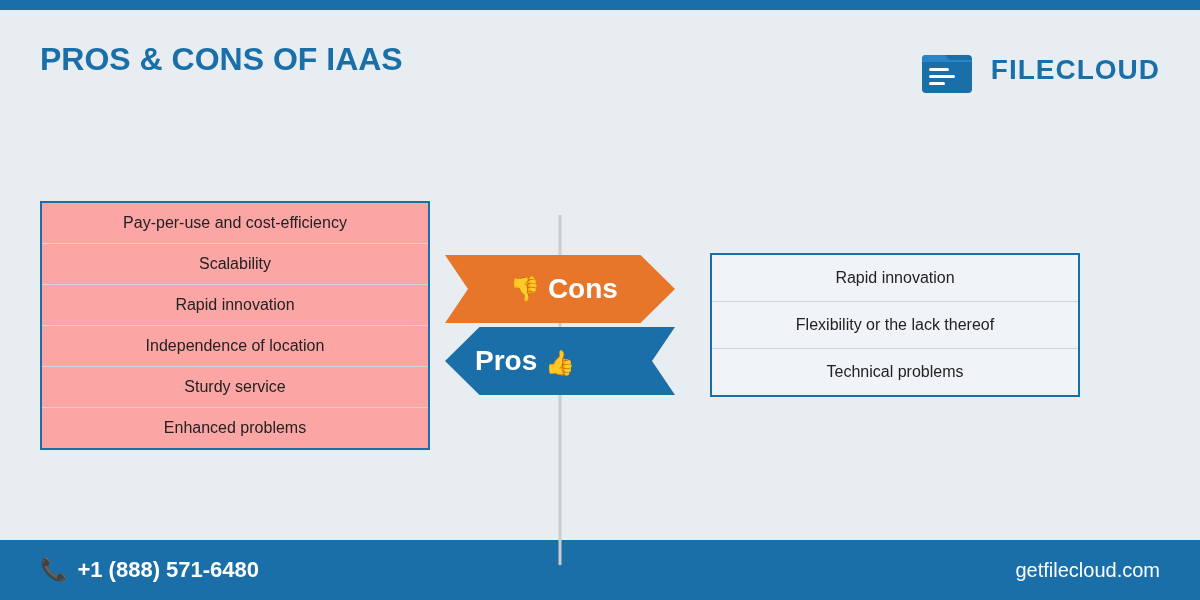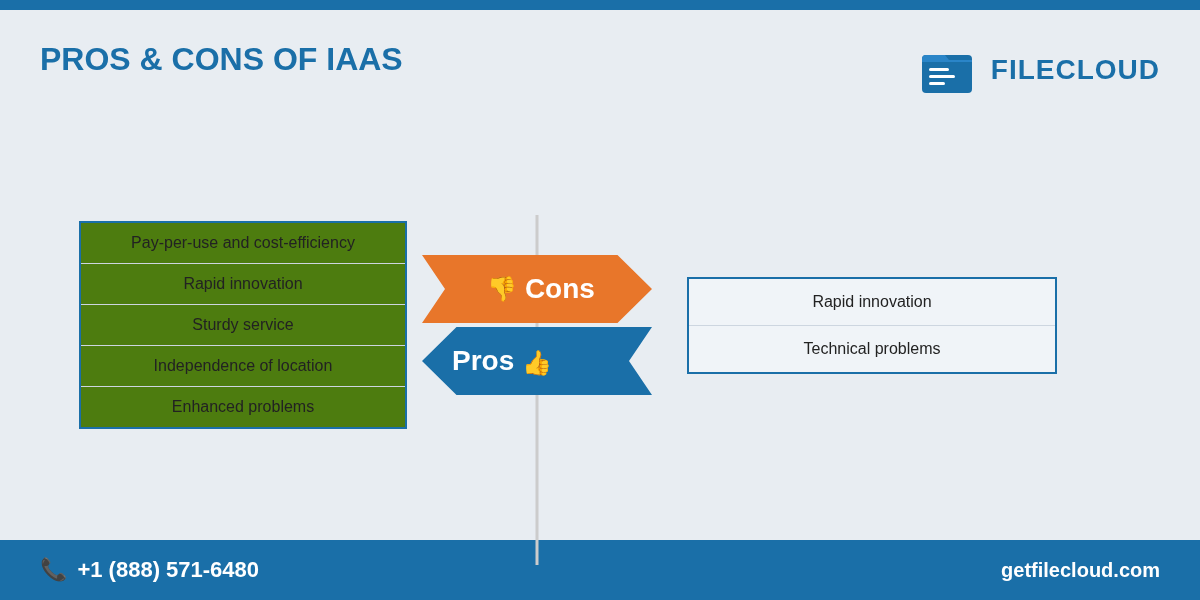--- a/index.html
+++ b/index.html
@@ -69,24 +69,23 @@
     
     .content-area {
       display: flex;
       align-items: center;
       gap: 0;
       flex: 1;
     }
 
     
     .pros-list {
-      width: 328px;
+      width: 390px;
       border: 2px solid #1a6fa8;
-      background: #4d7c0f;
-      margin-left: 39px;
+      background: #fca5a5;
     }
 
     .pros-list-item {
       padding: 11px 20px;
       text-align: center;
       font-size: 16px;
       color: #222;
       border-bottom: 1px solid #cdd6e0;
     }
 
@@ -202,21 +201,21 @@
       font-size: 22px;
       font-weight: 700;
       display: flex;
       align-items: center;
       gap: 10px;
     }
 
     .footer-website {
       color: white;
       font-size: 20px;
-      font-weight: 700;
+      font-weight: 400;
       margin-left: 20px;
     }
 
     
     .thumb-icon {
       font-size: 24px;
     }
   </style>
 </head>
 <body>
@@ -241,23 +240,24 @@
       <div class="logo-text">
         <span>FILECLOUD</span>
       </div>
     </div>
   </div>
 
   <div class="content-area">
 
     <div class="pros-list">
       <div class="pros-list-item">Pay-per-use and cost-efficiency</div>
+      <div class="pros-list-item">Scalability</div>
       <div class="pros-list-item">Rapid innovation</div>
+      <div class="pros-list-item">Independence of location</div>
       <div class="pros-list-item">Sturdy service</div>
-      <div class="pros-list-item">Independence of location</div>
       <div class="pros-list-item">Enhanced problems</div>
     </div>
 
     <div class="center-section">
       <div class="center-divider"></div>
 
       <div class="cons-arrow">
         <div class="cons-arrow-inner">
           <span class="thumb-icon">👎</span>
           <span>Cons</span>
@@ -267,20 +267,21 @@
       <div class="pros-arrow">
         <div class="pros-arrow-inner">
           <span>Pros</span>
           <span class="thumb-icon">👍</span>
         </div>
       </div>
     </div>
 
     <div class="cons-list">
       <div class="cons-list-item">Rapid innovation</div>
+      <div class="cons-list-item">Flexibility or the lack thereof</div>
       <div class="cons-list-item">Technical problems</div>
     </div>
 
   </div>
 </div>
 
 <div class="footer">
   <div class="footer-phone">
     <span>📞</span>
     <span>+1 (888) 571-6480</span>

